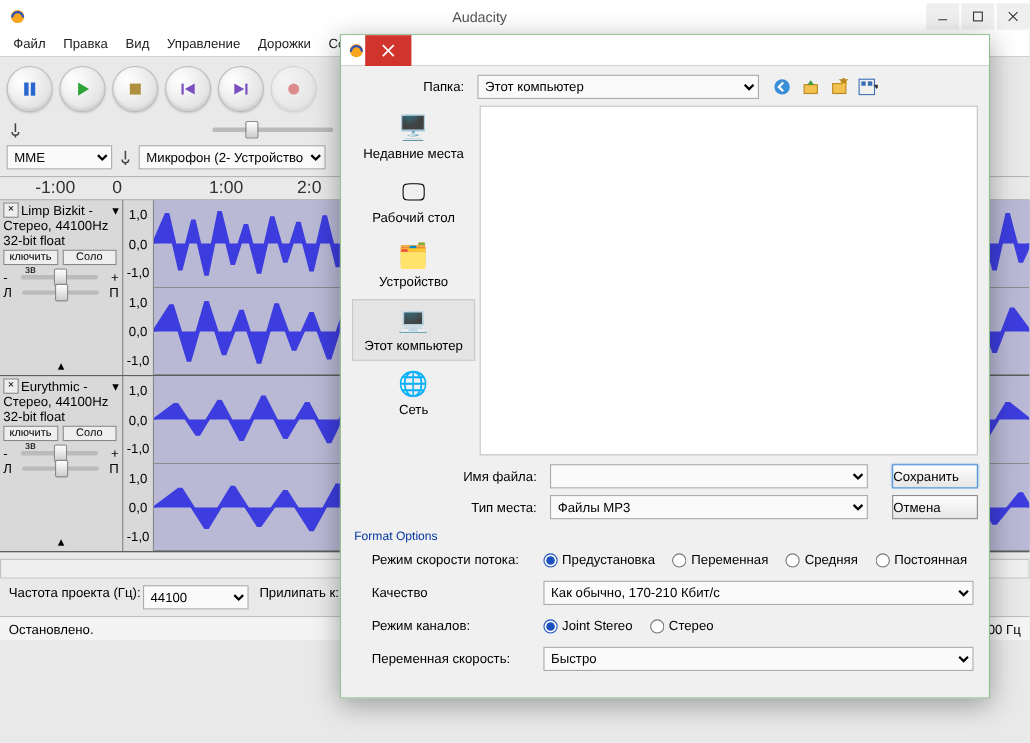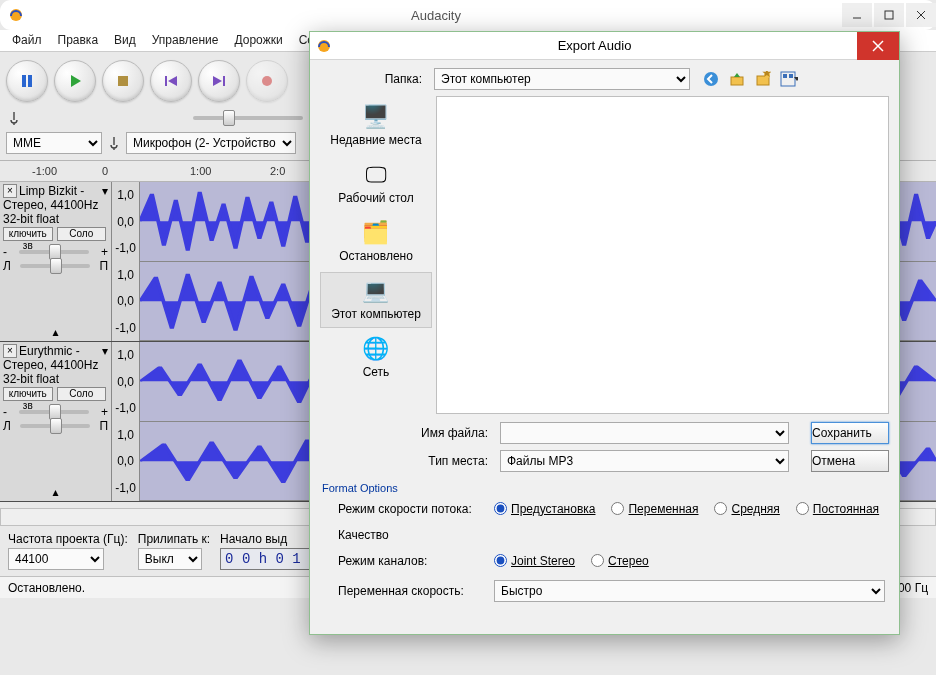--- a/index.html
+++ b/index.html
@@ -1,57 +1,57 @@
 <!DOCTYPE html>
 <html><head>
 <meta charset="utf-8">
 <style>
 * { box-sizing: border-box; font-family: "Segoe UI", Tahoma, sans-serif; font-size: 12px; margin: 0; padding: 0; }
 body { background: #e9e9e9; width: 936px; height: 675px; overflow: hidden; position: relative; }
 
 
-.main-titlebar { height: 30px; background: #fff; display: flex; align-items: center; padding: 0 0 0 8px; border-radius: 11px; }
+.main-titlebar { height: 30px; background: #fff; display: flex; align-items: center; padding: 0 0 0 8px; }
 .main-titlebar .app-icon { width: 16px; height: 16px; margin-right: 8px; }
 .main-titlebar .title { flex: 1; text-align: center; color: #555; font-size: 13px; }
 .win-btns { display: flex; }
 .win-btn { width: 30px; height: 24px; display: flex; align-items: center; justify-content: center; margin-left: 2px; background:#efefef; }
 .win-btn.close { background:#efefef; }
 
 
 .menubar { height: 22px; background: #fff; display: flex; padding: 0 4px; border-bottom: 1px solid #ccc; }
 .menu-item { padding: 3px 8px; color: #222; }
 
 
 .main-area { background: #e9e9e9; padding: 4px 6px 0 6px; }
 .transport-row { display: flex; align-items: center; gap: 6px; padding: 4px 0 8px 0; }
 .big-btn { width: 42px; height: 42px; border-radius: 50%; background: radial-gradient(circle at 30% 30%, #fff, #d8d8d8); border: 1px solid #bbb; display: flex; align-items: center; justify-content: center; box-shadow: inset 0 -2px 3px rgba(0,0,0,0.1), 0 1px 2px rgba(0,0,0,0.15); }
 .device-row { display: flex; align-items: center; gap: 4px; padding: 0 0 6px 0; }
 .meter-row { display: flex; align-items: center; gap: 10px; padding: 0 0 6px 0; }
 select.combo { height: 22px; border: 1px solid #aaa; background: #fafafa; padding: 0 2px; }
 
 
 .timeline { height: 22px; background: #e9e9e9; border-top: 1px solid #b5b5b5; border-bottom: 1px solid #b5b5b5; display:flex; align-items:center; }
-.timeline span { display:inline-block; font-size:11px; color:#333; }
+.timeline span { display:inline-block; font-size:16px; color:#333; }
 .tracks { background:#909090; display:flex; flex-direction:column; }
 .track { display:flex; border-bottom:1px solid #4d4d4d; }
 .track-head { width:112px; background:#d9d9d9; border-right:1px solid #888; padding:2px 3px; font-size:11px; position:relative; }
 .track-head .tname { display:flex; align-items:center; }
 .track-head .xbtn { width:14px; height:14px; border:1px solid #888; font-size:10px; line-height:12px; text-align:center; margin-right:2px; background:#eee;}
 .track-head .dd { margin-left:auto; }
 .track-wave { flex:1; background:#bcbcdc; position:relative; overflow:hidden; }
 .track-wave .ch { height:50%; background:#b9b9d6; position:relative; border-bottom:1px solid #888; }
 .scale-col { width:28px; background:#d9d9d9; border-right:1px solid #888; display:flex; flex-direction:column; font-size:10px; }
 .scale-col div { flex:1; display:flex; align-items:center; justify-content:center; }
 .hslider { width:70px; height:4px; background:#bbb; position:relative; margin:4px auto; border-radius:2px;}
 .hslider::after{content:'';position:absolute;width:10px;height:14px;background:linear-gradient(#fff,#ccc);border:1px solid #888;top:-6px;left:30px;border-radius:2px;}
 
 
 .hscroll { height:18px; background:#efefef; border:1px solid #c0c0c0; margin-top:6px;}
 .time-panel { display:flex; gap:10px; padding:6px 8px; align-items:flex-end; background:#e9e9e9;}
-.time-panel .col { display:flex; flex-direction:column; gap:2px;justify-content:space-between; }
+.time-panel .col { display:flex; gap:2px;justify-content:space-between; }
 .time-box { border:1px solid #7a7a7a; background:#e7e9ef; padding:2px 4px; font-family: "Courier New", monospace; font-size:14px; color:#1a2a9a; }
 .status-bar { height:22px; border-top:1px solid #c0c0c0; background:#f4f4f4; display:flex; align-items:center; padding:0 8px; }
 .status-bar .right { margin-left:auto; }
 
 
 .dialog { position:absolute; left:309px; top:31px; width:591px; height:604px; background:#f0f0f0; border:1px solid #8fbf8f; box-shadow:0 6px 24px rgba(0,0,0,0.35); display:flex; flex-direction:column; }
 .dlg-title { height:28px; background:#fff; display:flex; align-items:center; padding:0 0 0 6px; border-bottom:1px solid #d5d5d5;}
 .dlg-title .title { flex:1; text-align:center; font-size:13px; color:#000;}
 .dlg-close { width:42px; height:28px; background:#d0342c; color:#fff; display:flex; align-items:center; justify-content:center; font-size:14px; }
 .dlg-body { flex:1; padding:8px 10px 10px 10px; display:flex; flex-direction:column; }
@@ -68,21 +68,21 @@
 .field-row { display:flex; align-items:center; gap:6px; margin-top:2px; }
 .field-row label { width:174px; text-align:right; padding-right:6px; }
 .field-row .ctrl { flex:1; }
 .dlg-btn { width:78px; height:22px; border:1px solid #8a8a8a; background:linear-gradient(#fefefe,#e6e6e6); text-align:left; line-height:20px; }
 .dlg-btn.primary { border:1px solid #4a90d9; box-shadow:0 0 2px #4a90d9; }
 .format-title { margin-top:10px; color:#00359e; font-size:11px; padding-left:2px; }
 .format-grid { padding:8px 4px 0 18px; display:flex; flex-direction:column; gap:12px; }
 .frow { display:flex; align-items:center; }
 .frow label.lab { width:156px; }
 .radios { display:flex; gap:16px; align-items:center; }
-.radio { display:flex; align-items:flex-start; gap:4px;text-decoration:underline; }
+.radio { display:flex; align-items:flex-end; gap:4px; }
 .radio input { width:13px; height:13px; accent-color:#1a4fbf; }
 
 
 svg { display:block; }
 </style>
 </head>
 <body>
 
 <div class="main-titlebar">
   <span class="app-icon">
@@ -314,21 +314,20 @@
 </div>
 
 <div class="dialog">
   <div class="dlg-title">
     <span>
         <svg width="16" height="16">
           <circle cx="8" cy="8" r="6" fill="#f7a51e"></circle>
           <path d="M3 9 A5 5 0 0 1 13 9" stroke="#2a4fbf" stroke-width="2" fill="none"></path>
         </svg>
       </span>
-    <div class="title">Export Audio</div>
     <div class="dlg-close">
         <svg width="12" height="12">
           <line x1="1" y1="1" x2="11" y2="11" stroke="#fff" stroke-width="1.5"></line>
           <line x1="11" y1="1" x2="1" y2="11" stroke="#fff" stroke-width="1.5"></line>
         </svg>
       </div>
   </div>
   <div class="dlg-body">
     <div class="folder-row">
       <label>Папка:</label>
@@ -361,21 +360,21 @@
               <path d="M17 6l3 4H14z" transform="rotate(180 17 8)" fill="#333"></path>
             </svg>
           </span>
       </div>
     </div>
 
     <div class="browse-area">
       <div class="places-col">
         <div class="place"><div class="picon">🖥️</div><span>Недавние места</span></div>
         <div class="place"><div class="picon">🖵</div><span>Рабочий стол</span></div>
-        <div class="place"><div class="picon">🗂️</div><span>Остановлено</span></div>
+        <div class="place"><div class="picon">🗂️</div><span>Устройство</span></div>
         <div class="place sel"><div class="picon">💻</div><span>Этот компьютер</span></div>
         <div class="place"><div class="picon">🌐</div><span>Сеть</span></div>
       </div>
       <div class="file-pane"></div>
     </div>
 
     <div class="field-row">
       <label>Имя файла:</label>
       <select class="combo ctrl" value=""><option></option></select>
       <div style="width:10px"></div>
@@ -406,20 +405,21 @@
               <span>Средняя</span>
             </label>
           <label class="radio">
               <input type="radio" name="brm" style="">
               <span>Постоянная</span>
             </label>
         </div>
       </div>
       <div class="frow">
         <label class="lab">Качество</label>
+        <select class="combo" style="flex:1"><option>Как обычно, 170-210 Кбит/с</option></select>
       </div>
       <div class="frow">
         <label class="lab">Режим каналов:</label>
         <div class="radios">
           <label class="radio">
               <input type="radio" name="chm" checked="" style="">
               <span>Joint Stereo</span>
             </label>
           <label class="radio">
               <input type="radio" name="chm" style="">

